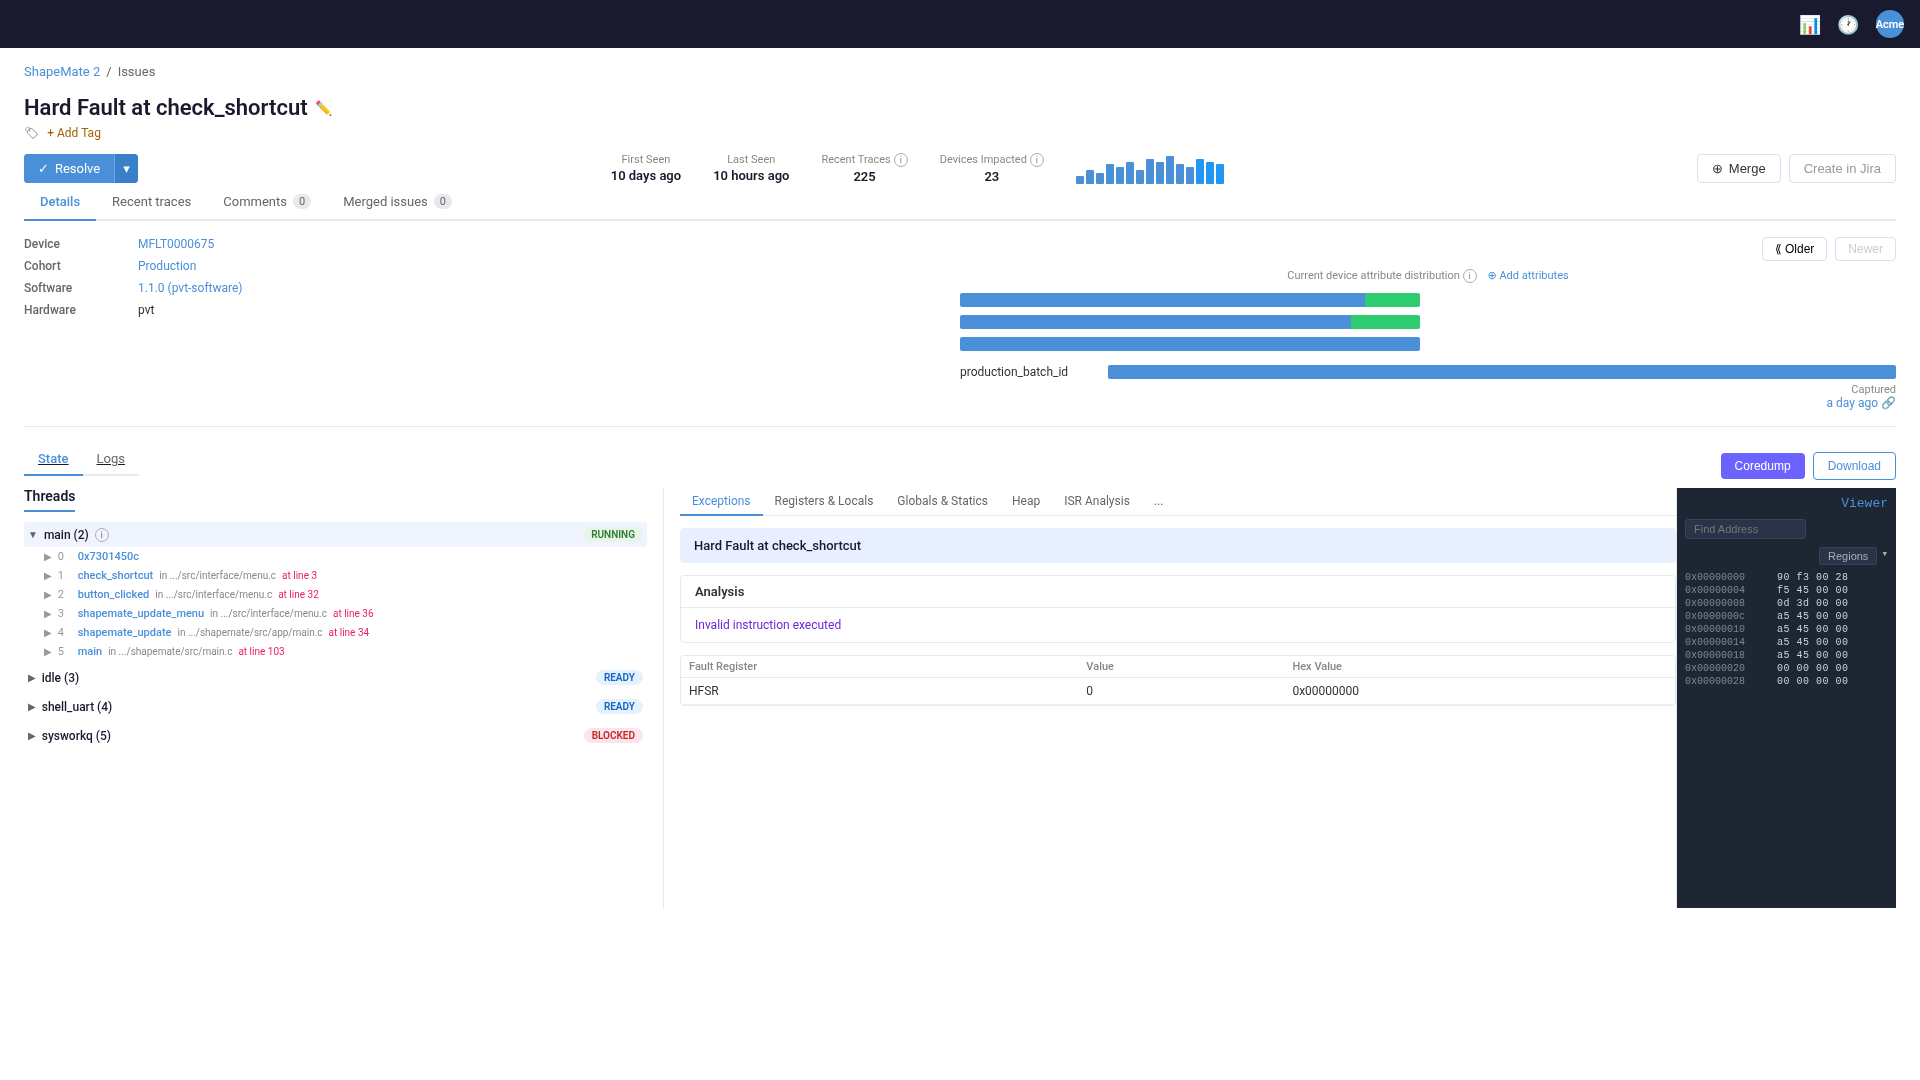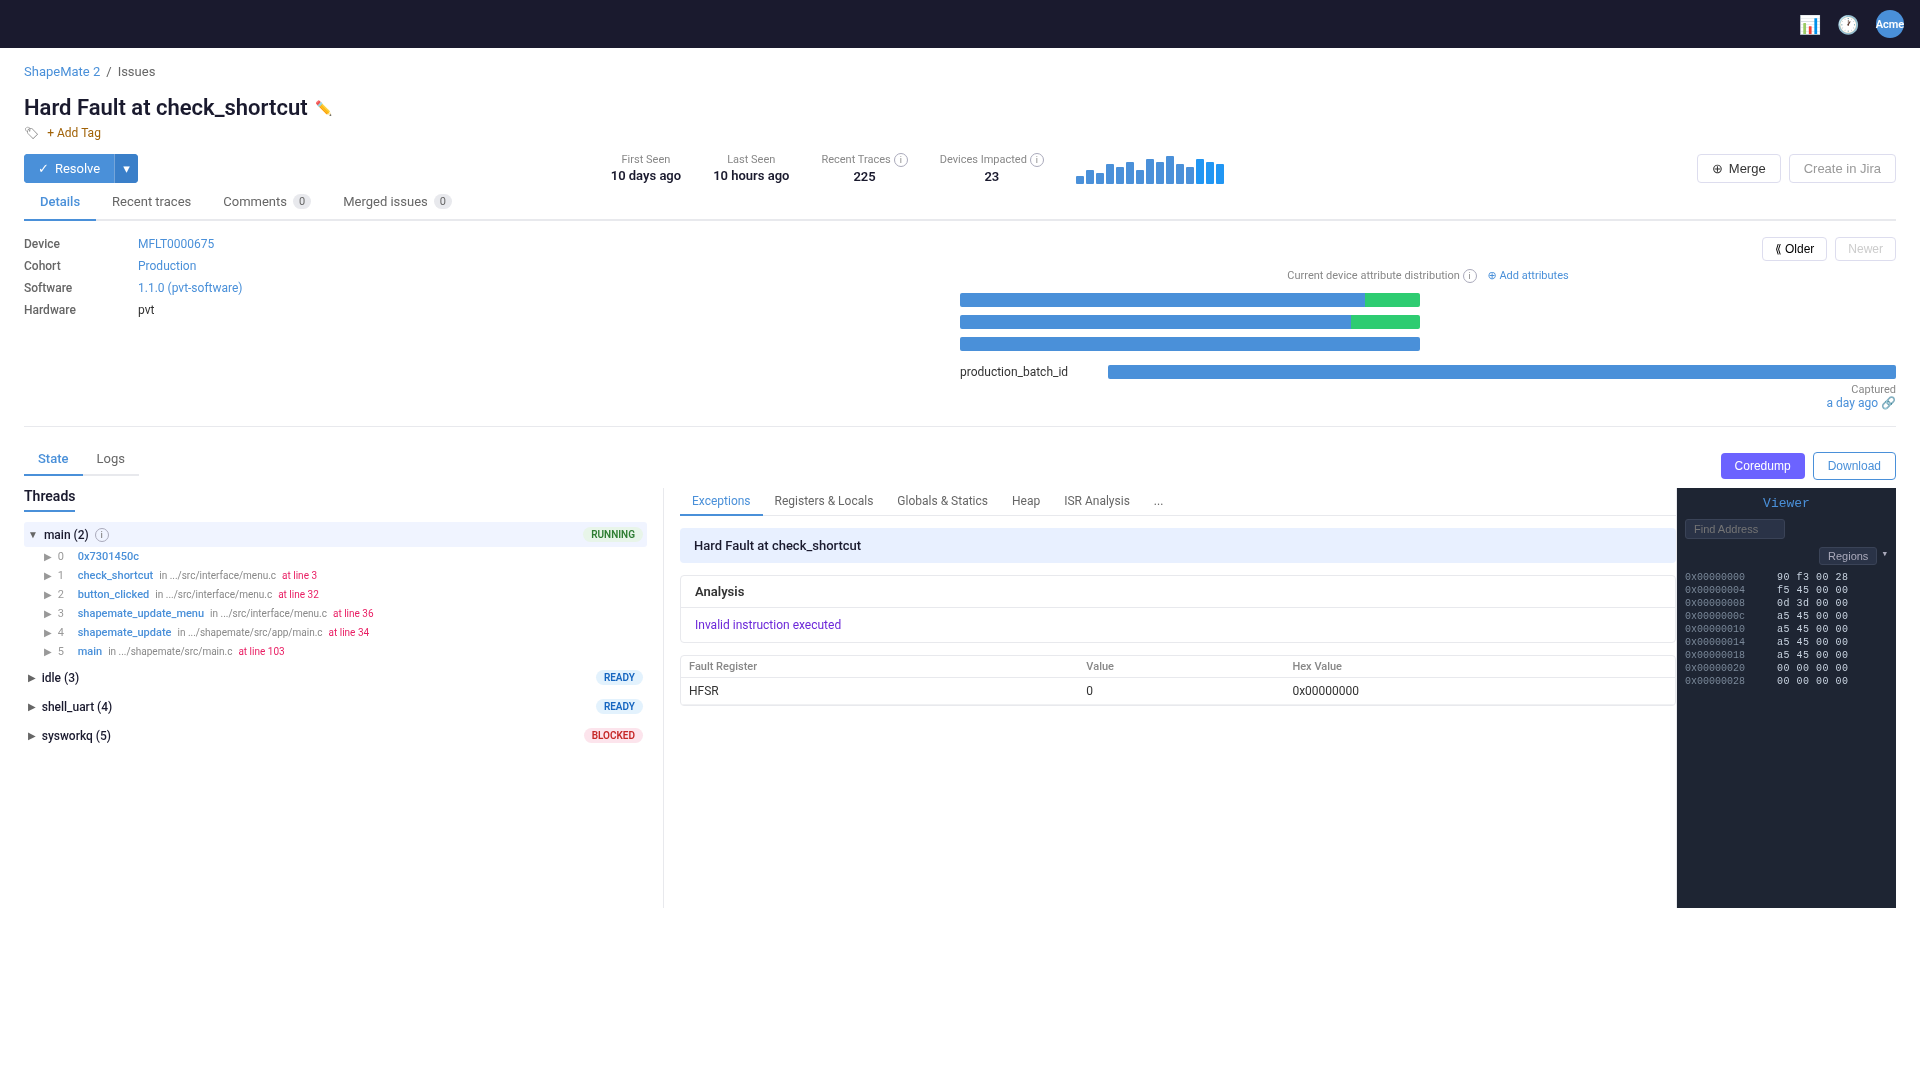--- a/index.html
+++ b/index.html
@@ -227,20 +227,21 @@
     .captured-label { font-size: 11px; color: #888; text-align: right; }
     .captured-value { font-size: 12px; color: #4a90d9; text-align: right; }
 
     .divider { border: none; border-top: 1px solid #e8e9ed; margin: 16px 0; }
 
     .state-logs-tabs {
       display: flex;
       gap: 0;
       border-bottom: 2px solid #e8e9ed;
       margin-bottom: 12px;
+      text-decoration: underline;
     }
     .state-log-tab {
       padding: 8px 14px;
       font-size: 13px;
       color: #666;
       cursor: pointer;
       border-bottom: 2px solid transparent;
       margin-bottom: -2px;
     }
     .state-log-tab.active {
@@ -381,32 +382,32 @@
       color: #c8d3e0;
       font-family: 'Courier New', monospace;
       font-size: 11px;
       padding: 8px;
       overflow-y: auto;
       min-width: 200px;
     }
     .viewer-header {
       display: flex;
       align-items: center;
-      justify-content: center;
+      justify-content: flex-end;
       margin-bottom: 8px;
     }
     .viewer-title { font-size: 13px; color: #4a90d9; font-family: inherit; }
     .viewer-search {
       background: #2a3347;
       border: 1px solid #3a4357;
       border-radius: 3px;
       color: #888;
       padding: 3px 8px;
       font-size: 11px;
-      width: 100px;
+      width: 121px;
     }
     .regions-btn {
       background: #2a3347;
       border: 1px solid #3a4357;
       border-radius: 3px;
       color: #aab;
       padding: 2px 8px;
       font-size: 11px;
       cursor: pointer;
     }

